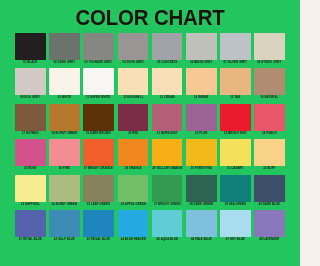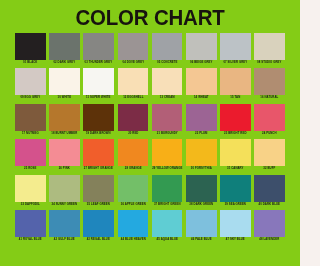--- a/index.html
+++ b/index.html
@@ -62,21 +62,21 @@
     padding-top: 2.2px;
     padding-bottom: 2.2px;
     white-space: nowrap;
     overflow: hidden;
     transform: scale(1.08);
   }
 </style>
 </head>
 <body style="background: rgb(247, 241, 238);">
 
-<div id="chart-root" style="background: #84cc16;">
+<div id="chart-root" style="background: #22c55e;">
 
   <div id="chart-title">COLOR CHART</div>
 
   <div id="swatch-grid">
       <div class="swatch-cell">
         <div class="swatch-chip" style="background-color: rgb(35, 31, 32);"></div>
         <div class="swatch-label">01 BLACK</div>
       </div>
       <div class="swatch-cell">
         <div class="swatch-chip" style="background-color: rgb(107, 115, 108);"></div>

